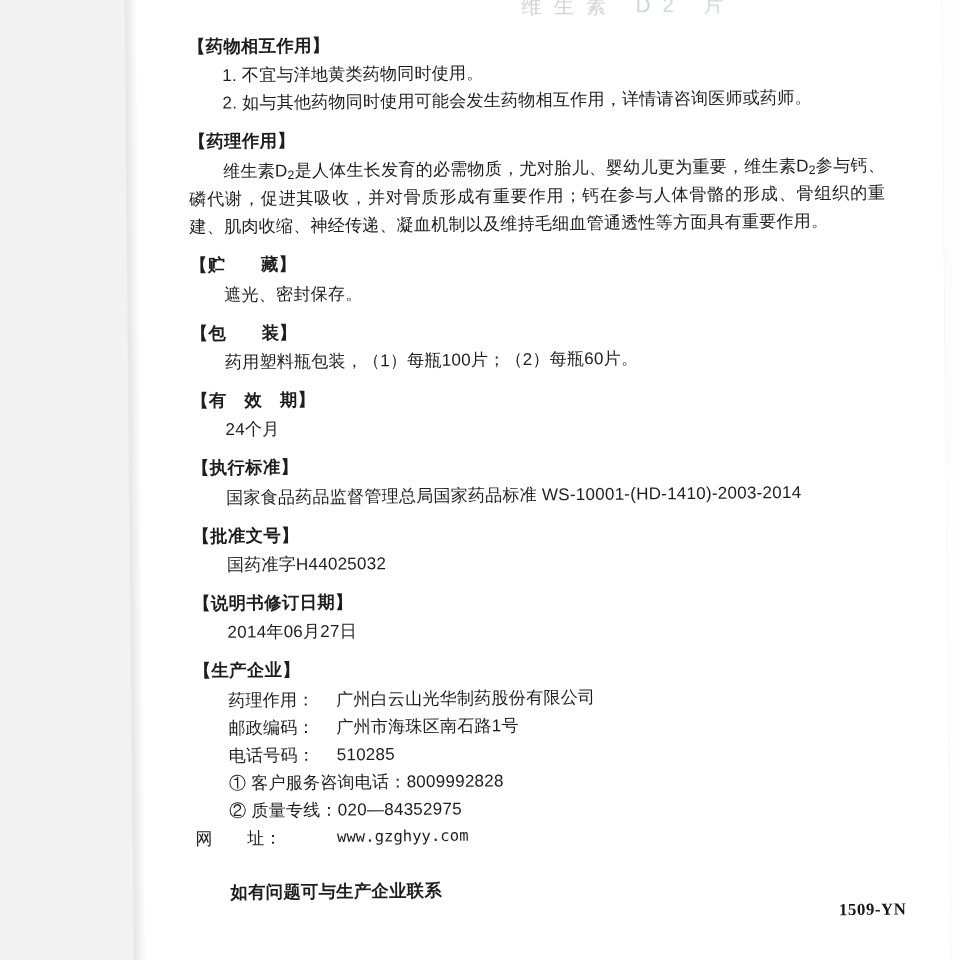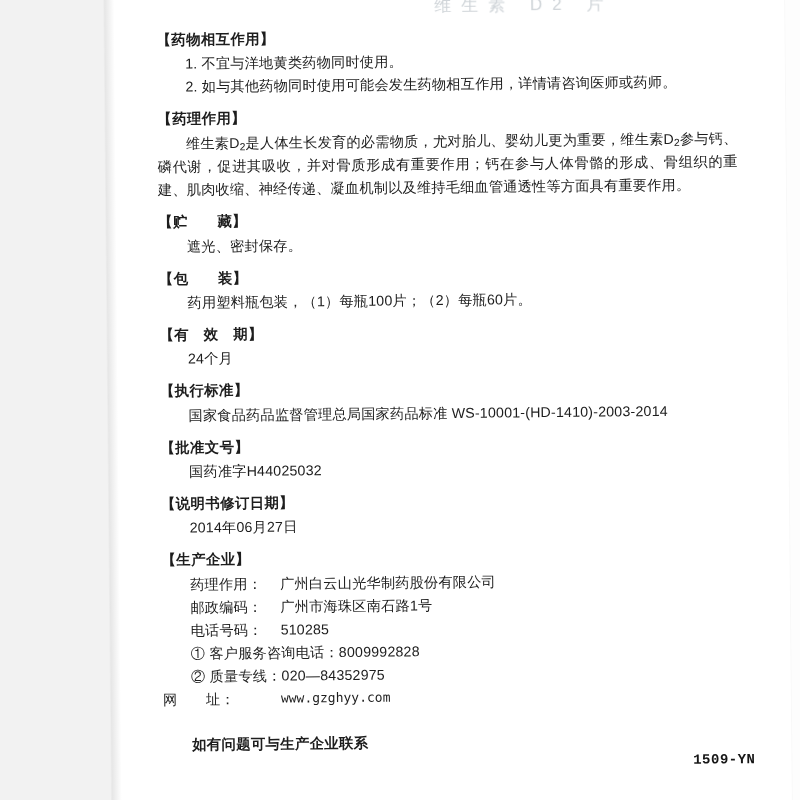--- a/index.html
+++ b/index.html
@@ -120,21 +120,21 @@
     margin-top: 22px;
     margin-left: 2em;
     font-weight: bold;
     font-size: 14.4px;
     letter-spacing: 0.3px;
   }
   .code {
     position: absolute;
     right: 36px;
     bottom: 44px;
-    font-family: Liberation Mono, monospace;
+    font-family: Liberation Serif, serif;
     font-size: 14px;
     font-weight: bold;
     color: #161616;
     letter-spacing: 0.5px;
   }
 </style>
 </head>
 <body>
 
 <div class="page">

